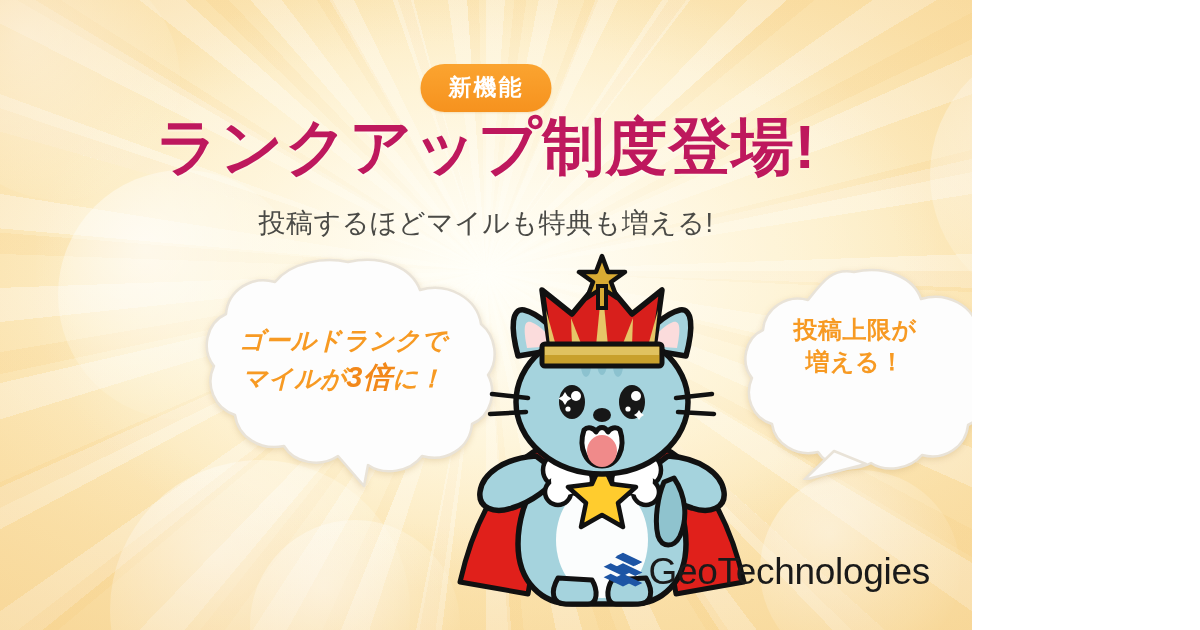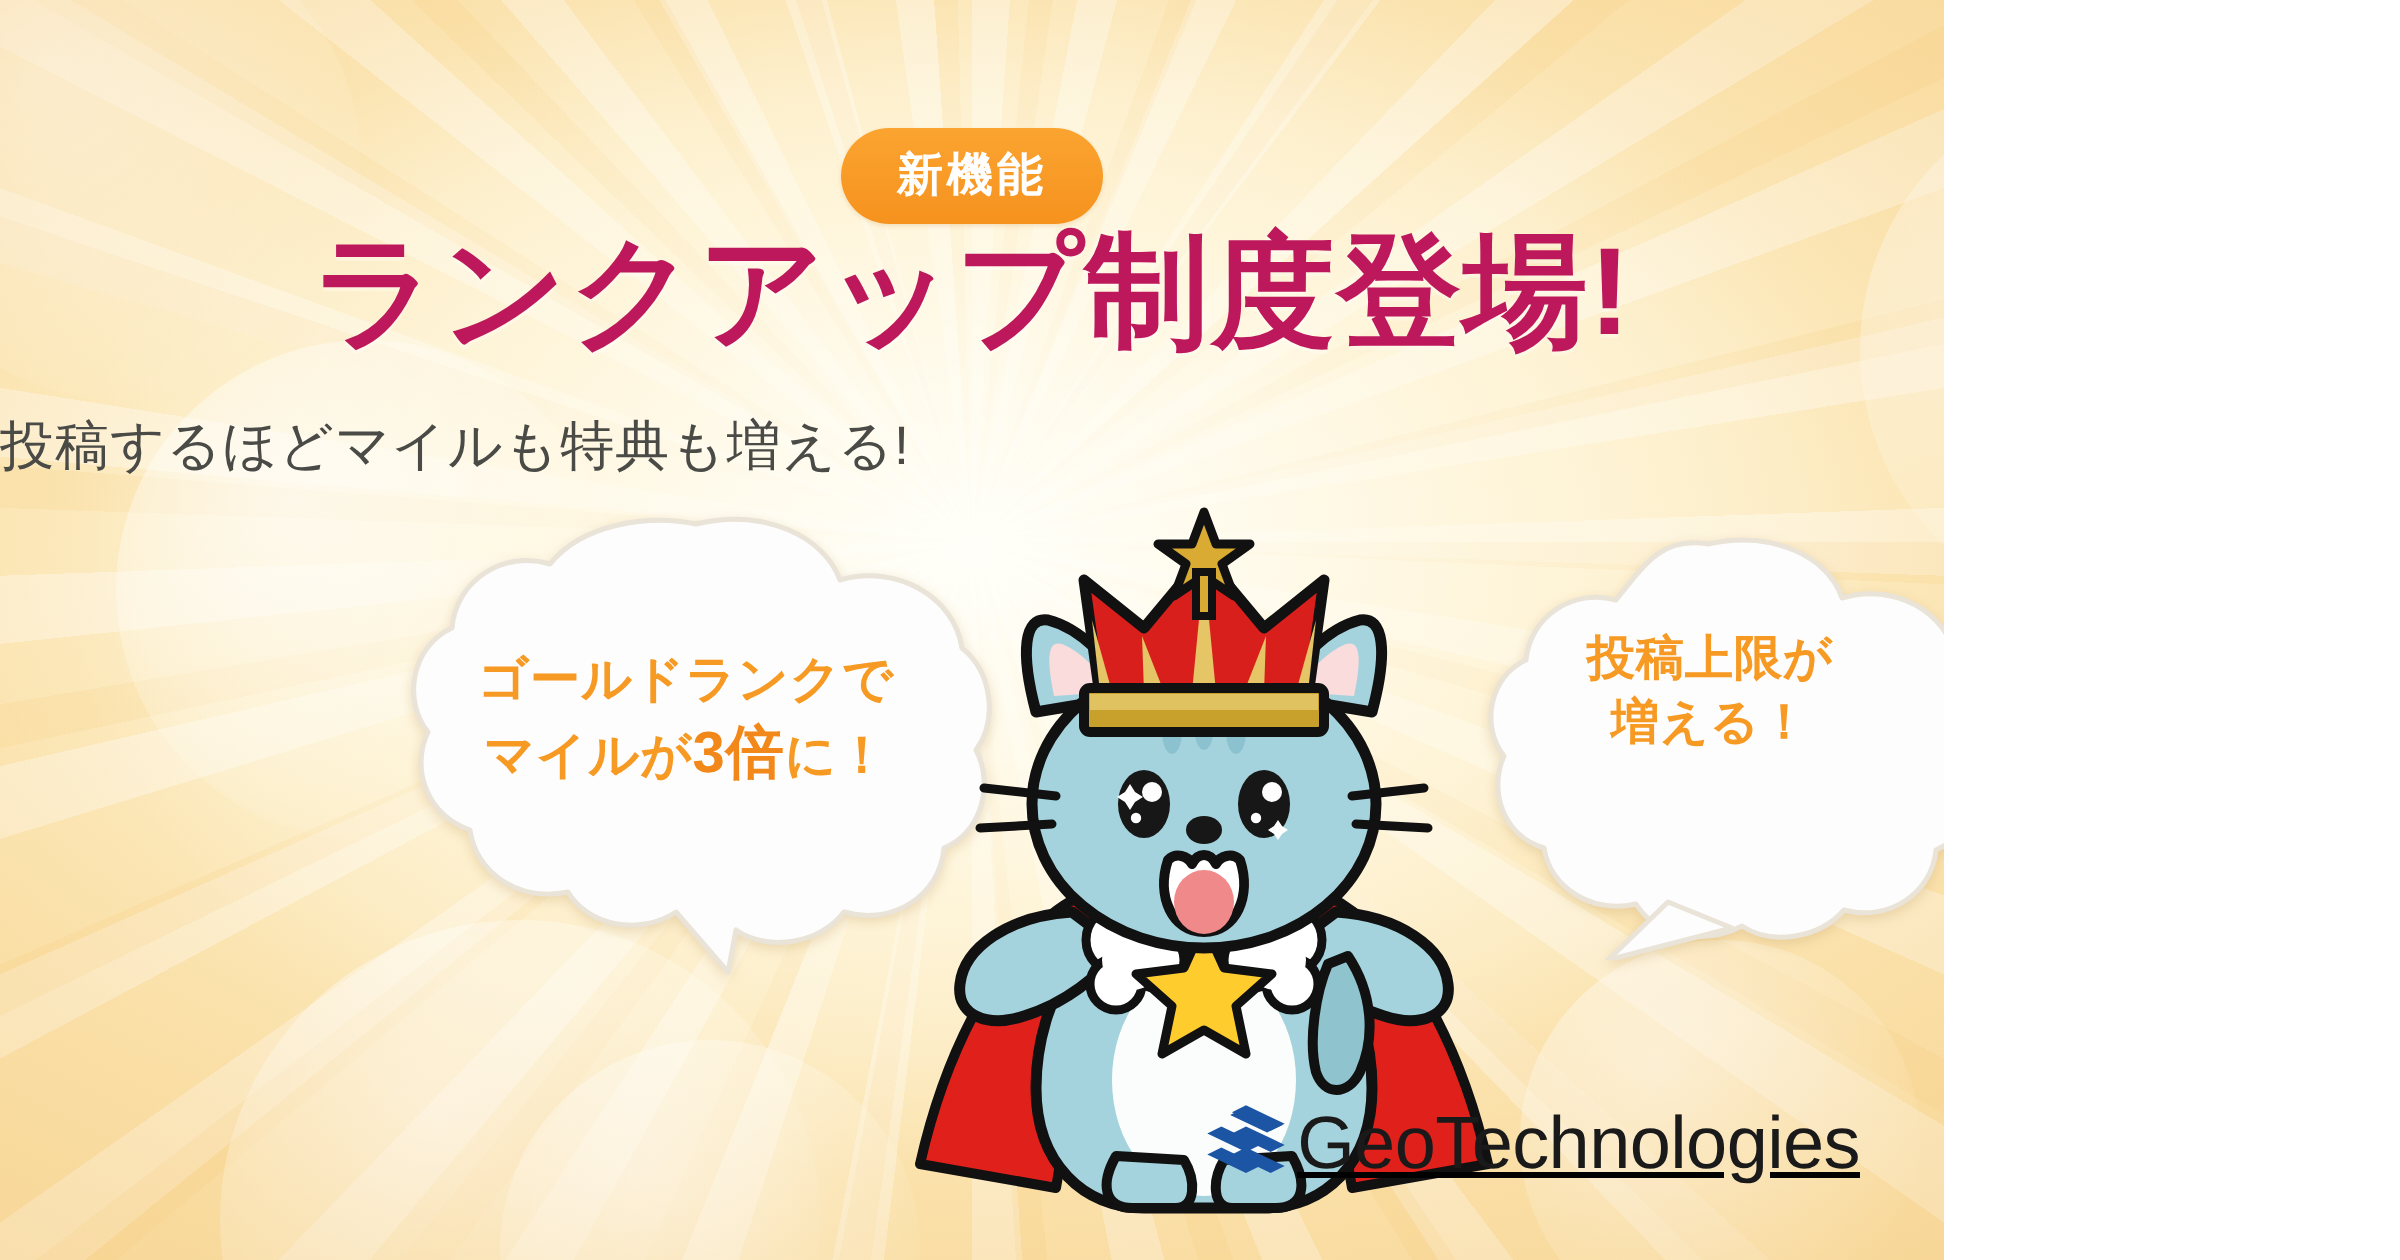--- a/index.html
+++ b/index.html
@@ -97,20 +97,21 @@
     letter-spacing: 1px;
     white-space: nowrap;
     line-height: 1.12;
     text-shadow: 0 2px 0 rgba(255,255,255,0.30);
   }
 
   .subtitle {
     position: absolute;
     left: 0; right: 0;
     top: 205px;
+    text-align: center;
     color: #4a4a46;
     font-size: 27px;
     font-weight: 400;
     letter-spacing: .5px;
     white-space: nowrap;
   }
 
   
   .bubble {
     position: absolute;
@@ -131,20 +132,21 @@
     font-size: 1.16em;
     text-align: center;
   }
 
   #bubble-left  { left: 196px; top: 258px; width: 302px; height: 232px; }
   #bubble-left .bubble-text {
     top: 66px;
     font-size: 25px;
     letter-spacing: .5px;
     padding-right: 8px;
+    font-style: italic;
   }
 
   #bubble-right { left: 716px; top: 268px; width: 274px; height: 212px; }
   #bubble-right .bubble-text {
     top: 46px;
     font-size: 24px;
     letter-spacing: .5px;
     padding-left: 4px;
   }
 
@@ -159,21 +161,20 @@
   .mascot svg { display: block; }
 
   
   .logo {
     position: absolute;
     right: 42px;
     bottom: 36px;
     display: flex;
     align-items: center;
     gap: 4px;
-    text-decoration: underline;
   }
   .logo-mark { width: 44px; height: 44px; display: block; }
   .logo-text {
     color: #1a1a1a;
     font-size: 37px;
     font-weight: 500;
     letter-spacing: -0.3px;
     white-space: nowrap;
   }
 </style>

